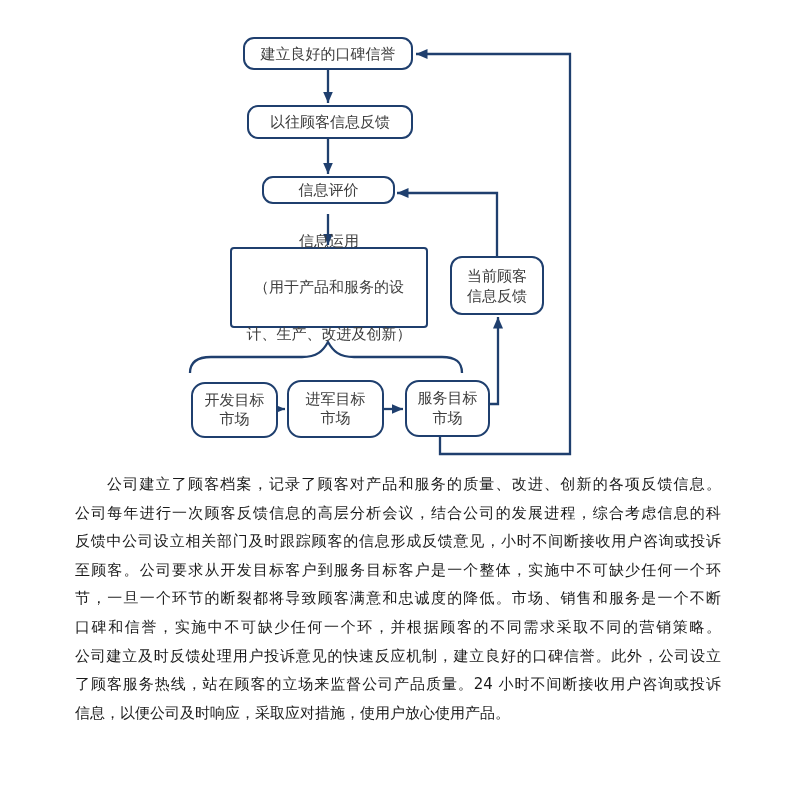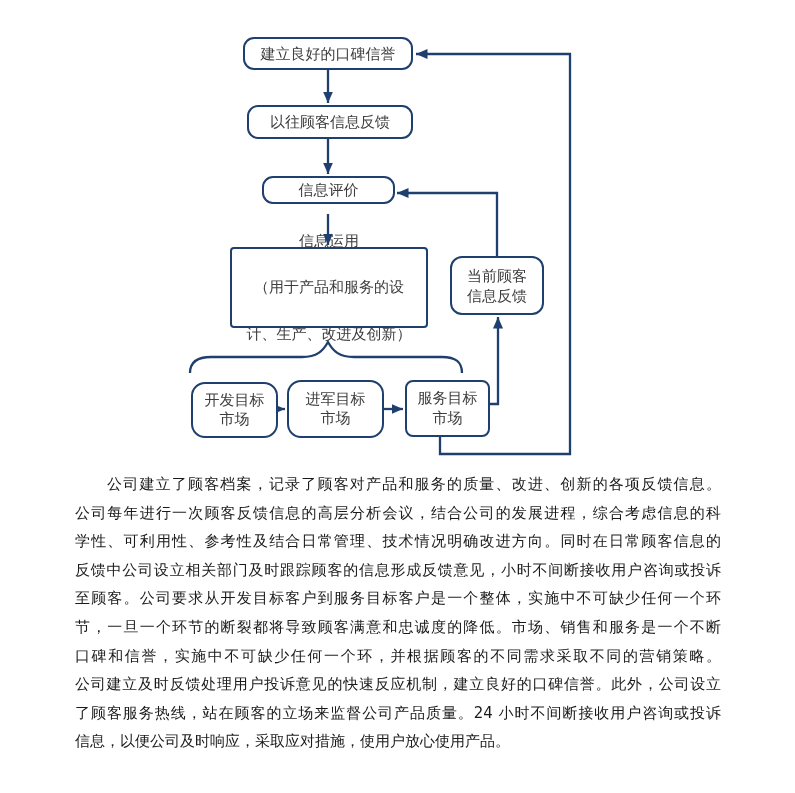--- a/index.html
+++ b/index.html
@@ -15,21 +15,21 @@
     display:flex;flex-direction:column;align-items:center;justify-content:center;
     text-align:right;color:#3d3d3d;font-size:15px;line-height:20px;
   }
   .b1{left:243px;top:37px;width:170px;height:33px;}
   .b2{left:247px;top:105px;width:166px;height:34px;}
   .b3{left:262px;top:176px;width:133px;height:28px;}
   .b4{left:230px;top:247px;width:198px;height:81px;border-radius:4px;line-height:22.5px;gap:24px;}
   .b5{left:450px;top:256px;width:94px;height:59px;border-radius:12px;}
   .b6{left:166px;top:382px;width:87px;height:56px;border-radius:14px;line-height:19.5px;margin-left:25px;}
   .b7{left:287px;top:380px;width:97px;height:58px;border-radius:14px;line-height:19.5px;}
-  .b8{left:405px;top:380px;width:85px;height:57px;border-radius:8px;line-height:19.5px;}
+  .b8{left:405px;top:380px;width:85px;height:57px;border-radius:14px;line-height:19.5px;}
 
   
   .bodytext{
     position:absolute;left:75px;top:470px;width:646px;
     color:#1a1a1a;font-size:15px;
   }
   .tline{
     height:28.6px;line-height:28.6px;
     text-align:justify;text-align-last:justify;
     overflow:hidden;
@@ -99,21 +99,20 @@
     <div class="fbox b8">
       <div>服务目标</div>
       <div>市场</div>
     </div>
 
   </div>
 
   <div class="bodytext">
     <div class="tline first">公司建立了顾客档案，记录了顾客对产品和服务的质量、改进、创新的各项反馈信息。</div>
     <div class="tline">公司每年进行一次顾客反馈信息的高层分析会议，结合公司的发展进程，综合考虑信息的科</div>
-    <div class="tline">学性、可利用性、参考性及结合日常管理、技术情况明确改进方向。同时在日常顾客信息的</div>
     <div class="tline">反馈中公司设立相关部门及时跟踪顾客的信息形成反馈意见，小时不间断接收用户咨询或投诉</div>
     <div class="tline">至顾客。公司要求从开发目标客户到服务目标客户是一个整体，实施中不可缺少任何一个环</div>
     <div class="tline">节，一旦一个环节的断裂都将导致顾客满意和忠诚度的降低。市场、销售和服务是一个不断</div>
     <div class="tline">口碑和信誉，实施中不可缺少任何一个环，并根据顾客的不同需求采取不同的营销策略。</div>
     <div class="tline">公司建立及时反馈处理用户投诉意见的快速反应机制，建立良好的口碑信誉。此外，公司设立</div>
     <div class="tline">了顾客服务热线，站在顾客的立场来监督公司产品质量。24 小时不间断接收用户咨询或投诉</div>
     <div class="tline last">信息，以便公司及时响应，采取应对措施，使用户放心使用产品。</div>
   </div>
 
 </div>

